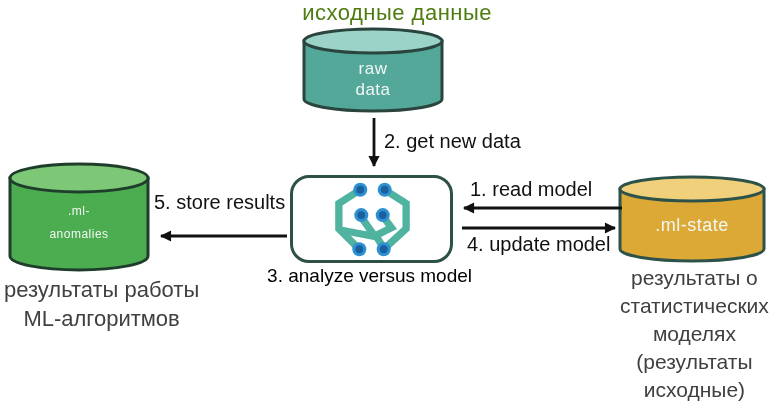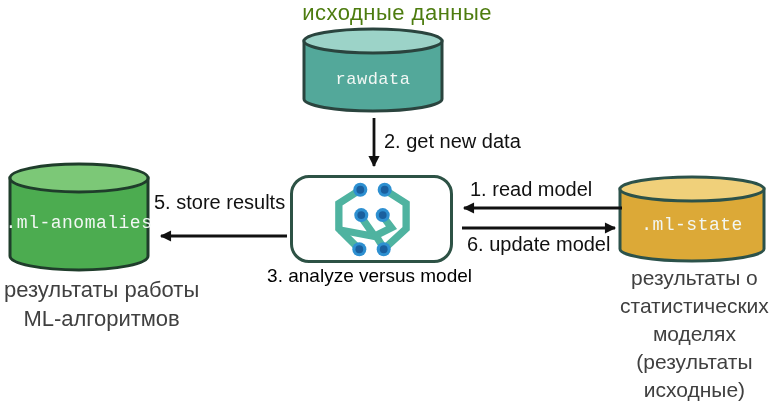--- a/index.html
+++ b/index.html
@@ -15,26 +15,26 @@
     font-family:"Liberation Sans",sans-serif;color:var(--ink);
   }
   .abs{position:absolute;}
   .title{
     left:252px;top:0px;width:240px;text-align:right;
     font-size:22px;letter-spacing:0.5px;color:#4d7c0f;
   }
   .cyl{pointer-events:none;}
   .cyl svg{position:absolute;left:0;top:0;}
   .cyl-label{
-    position:absolute;left:0;right:0;display:flex;
+    position:absolute;left:0;right:0;display:flex;flex-direction:column;
     align-items:center;justify-content:center;
-    font-family:Liberation Mono, monospace;color:#F2F7F4;letter-spacing:0.5px;
+    font-family:Liberation Sans, sans-serif;color:#F2F7F4;letter-spacing:0.5px;
   }
   .raw-label{top:22px;bottom:4px;font-size:17px;line-height:21px;}
-  .an-label{top:22px;bottom:10px;font-size:18px;line-height:23px;}
+  .an-label{top:22px;bottom:10px;font-size:12px;line-height:23px;}
   .st-label{top:18px;bottom:6px;font-size:18px;}
   .process-box{
     left:290px;top:175px;width:163px;height:88px;
     background:#ffffff;border:3px solid var(--box-border);border-radius:19px;
     box-sizing:border-box;
   }
   .ml-icon{left:330px;top:180px;}
   .arrow-label{font-size:20px;color:var(--ink);white-space:nowrap;}
   .lbl-get-new-data{left:384px;top:130px;}
   .lbl-read-model{left:470px;top:178px;}
@@ -120,21 +120,21 @@
       </marker>
     </defs>
     <line x1="374" y1="118" x2="374" y2="166" marker-end="url(#ah)"></line>
     <line x1="622" y1="208" x2="464" y2="208" marker-end="url(#ah)"></line>
     <line x1="462" y1="228" x2="615" y2="228" marker-end="url(#ah)"></line>
     <line x1="287" y1="236" x2="161" y2="236" marker-end="url(#ah)"></line>
   </svg>
 
   <div class="abs arrow-label lbl-get-new-data">2. get new data</div>
   <div class="abs arrow-label lbl-read-model">1. read model</div>
-  <div class="abs arrow-label lbl-update-model">6. update model</div>
+  <div class="abs arrow-label lbl-update-model">4. update model</div>
   <div class="abs arrow-label lbl-store-results">5. store results</div>
 
   <div class="abs process-caption">3. analyze versus model</div>
 
   <div class="abs caption caption-anomalies">
     <div>результаты работы</div>
     <div>ML-алгоритмов</div>
   </div>
 
   <div class="abs caption caption-state">

